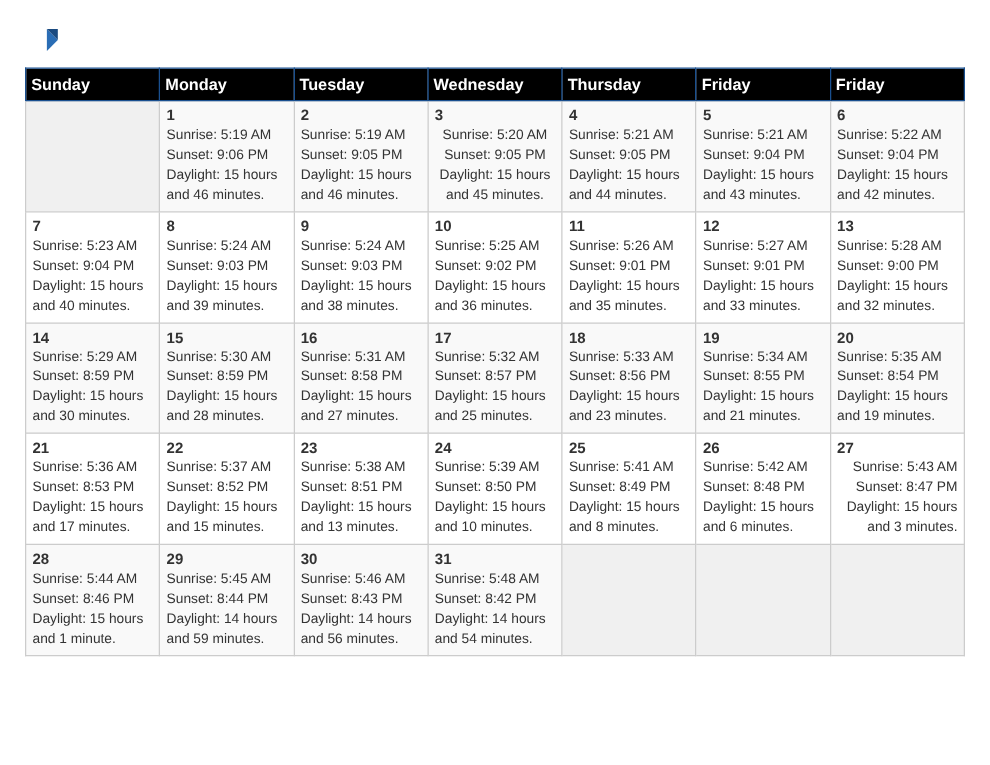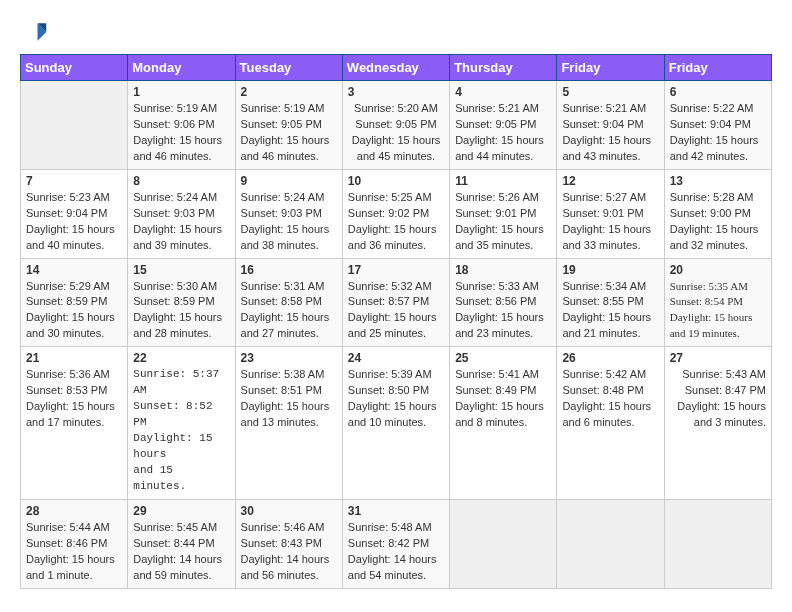--- a/index.html
+++ b/index.html
@@ -51,21 +51,21 @@
       font-size: 15px;
       color: #444;
     }
     .calendar {
       width: 100%;
       border-collapse: collapse;
       margin-top: 8px;
       font-size: 10.5px;
     }
     .calendar thead tr th {
-      background-color: #8b5cf6;
+      background-color: #000000;
       color: #fff;
       padding: 5px 4px;
       text-align: left;
       font-size: 13px;
       font-weight: bold;
       border: 1px solid #1a5090;
     }
     .calendar tbody tr td {
       border: 1px solid #ccc;
       vertical-align: top;
@@ -264,37 +264,37 @@
           </td>
           <td>
             <span class="day-num">19</span>
             <div class="day-info" style="white-space: pre-line;">Sunrise: 5:34 AM
 Sunset: 8:55 PM
 Daylight: 15 hours
 and 21 minutes.</div>
           </td>
           <td>
             <span class="day-num">20</span>
-            <div class="day-info" style="white-space: pre-line; font-family: Liberation Serif, serif;">Sunrise: 5:35 AM
+            <div class="day-info" style="white-space: pre-line;">Sunrise: 5:35 AM
 Sunset: 8:54 PM
 Daylight: 15 hours
 and 19 minutes.</div>
           </td>
         </tr>
         <tr>
           <td>
             <span class="day-num">21</span>
             <div class="day-info" style="white-space: pre-line;">Sunrise: 5:36 AM
 Sunset: 8:53 PM
 Daylight: 15 hours
 and 17 minutes.</div>
           </td>
           <td>
             <span class="day-num">22</span>
-            <div class="day-info" style="white-space: pre-line; font-family: Liberation Mono, monospace;">Sunrise: 5:37 AM
+            <div class="day-info" style="white-space: pre-line;">Sunrise: 5:37 AM
 Sunset: 8:52 PM
 Daylight: 15 hours
 and 15 minutes.</div>
           </td>
           <td>
             <span class="day-num">23</span>
             <div class="day-info" style="white-space: pre-line;">Sunrise: 5:38 AM
 Sunset: 8:51 PM
 Daylight: 15 hours
 and 13 minutes.</div>

